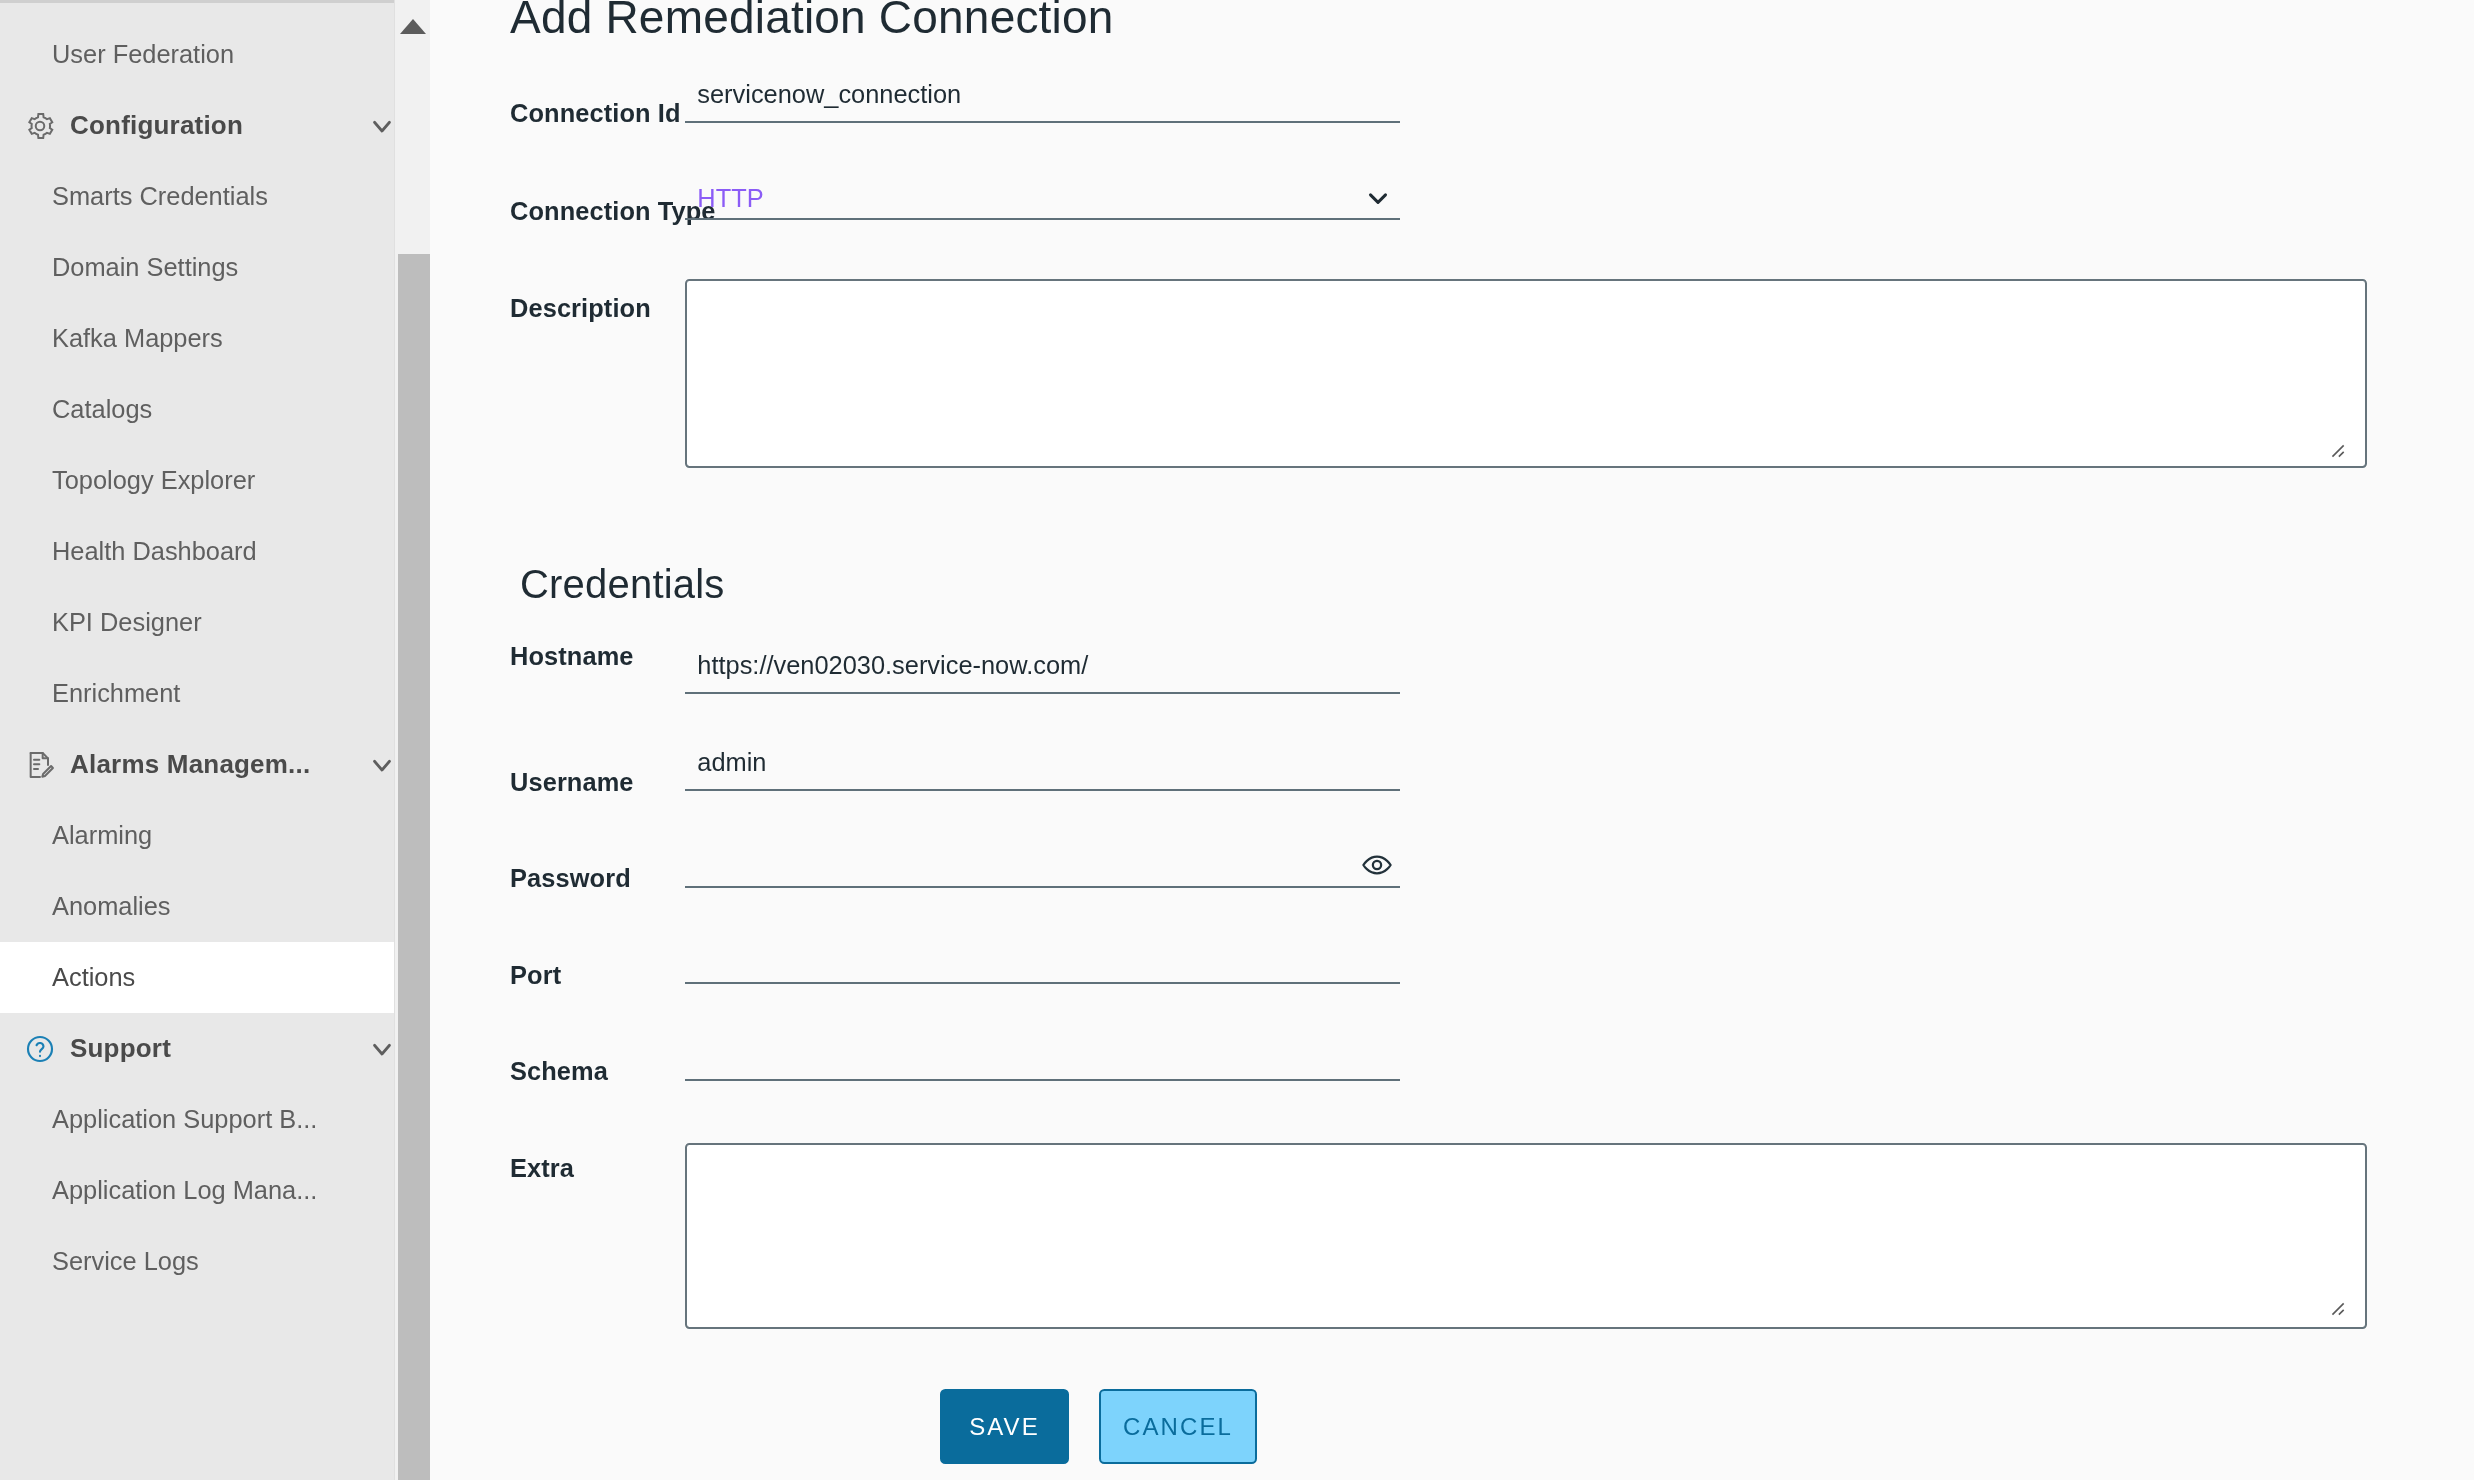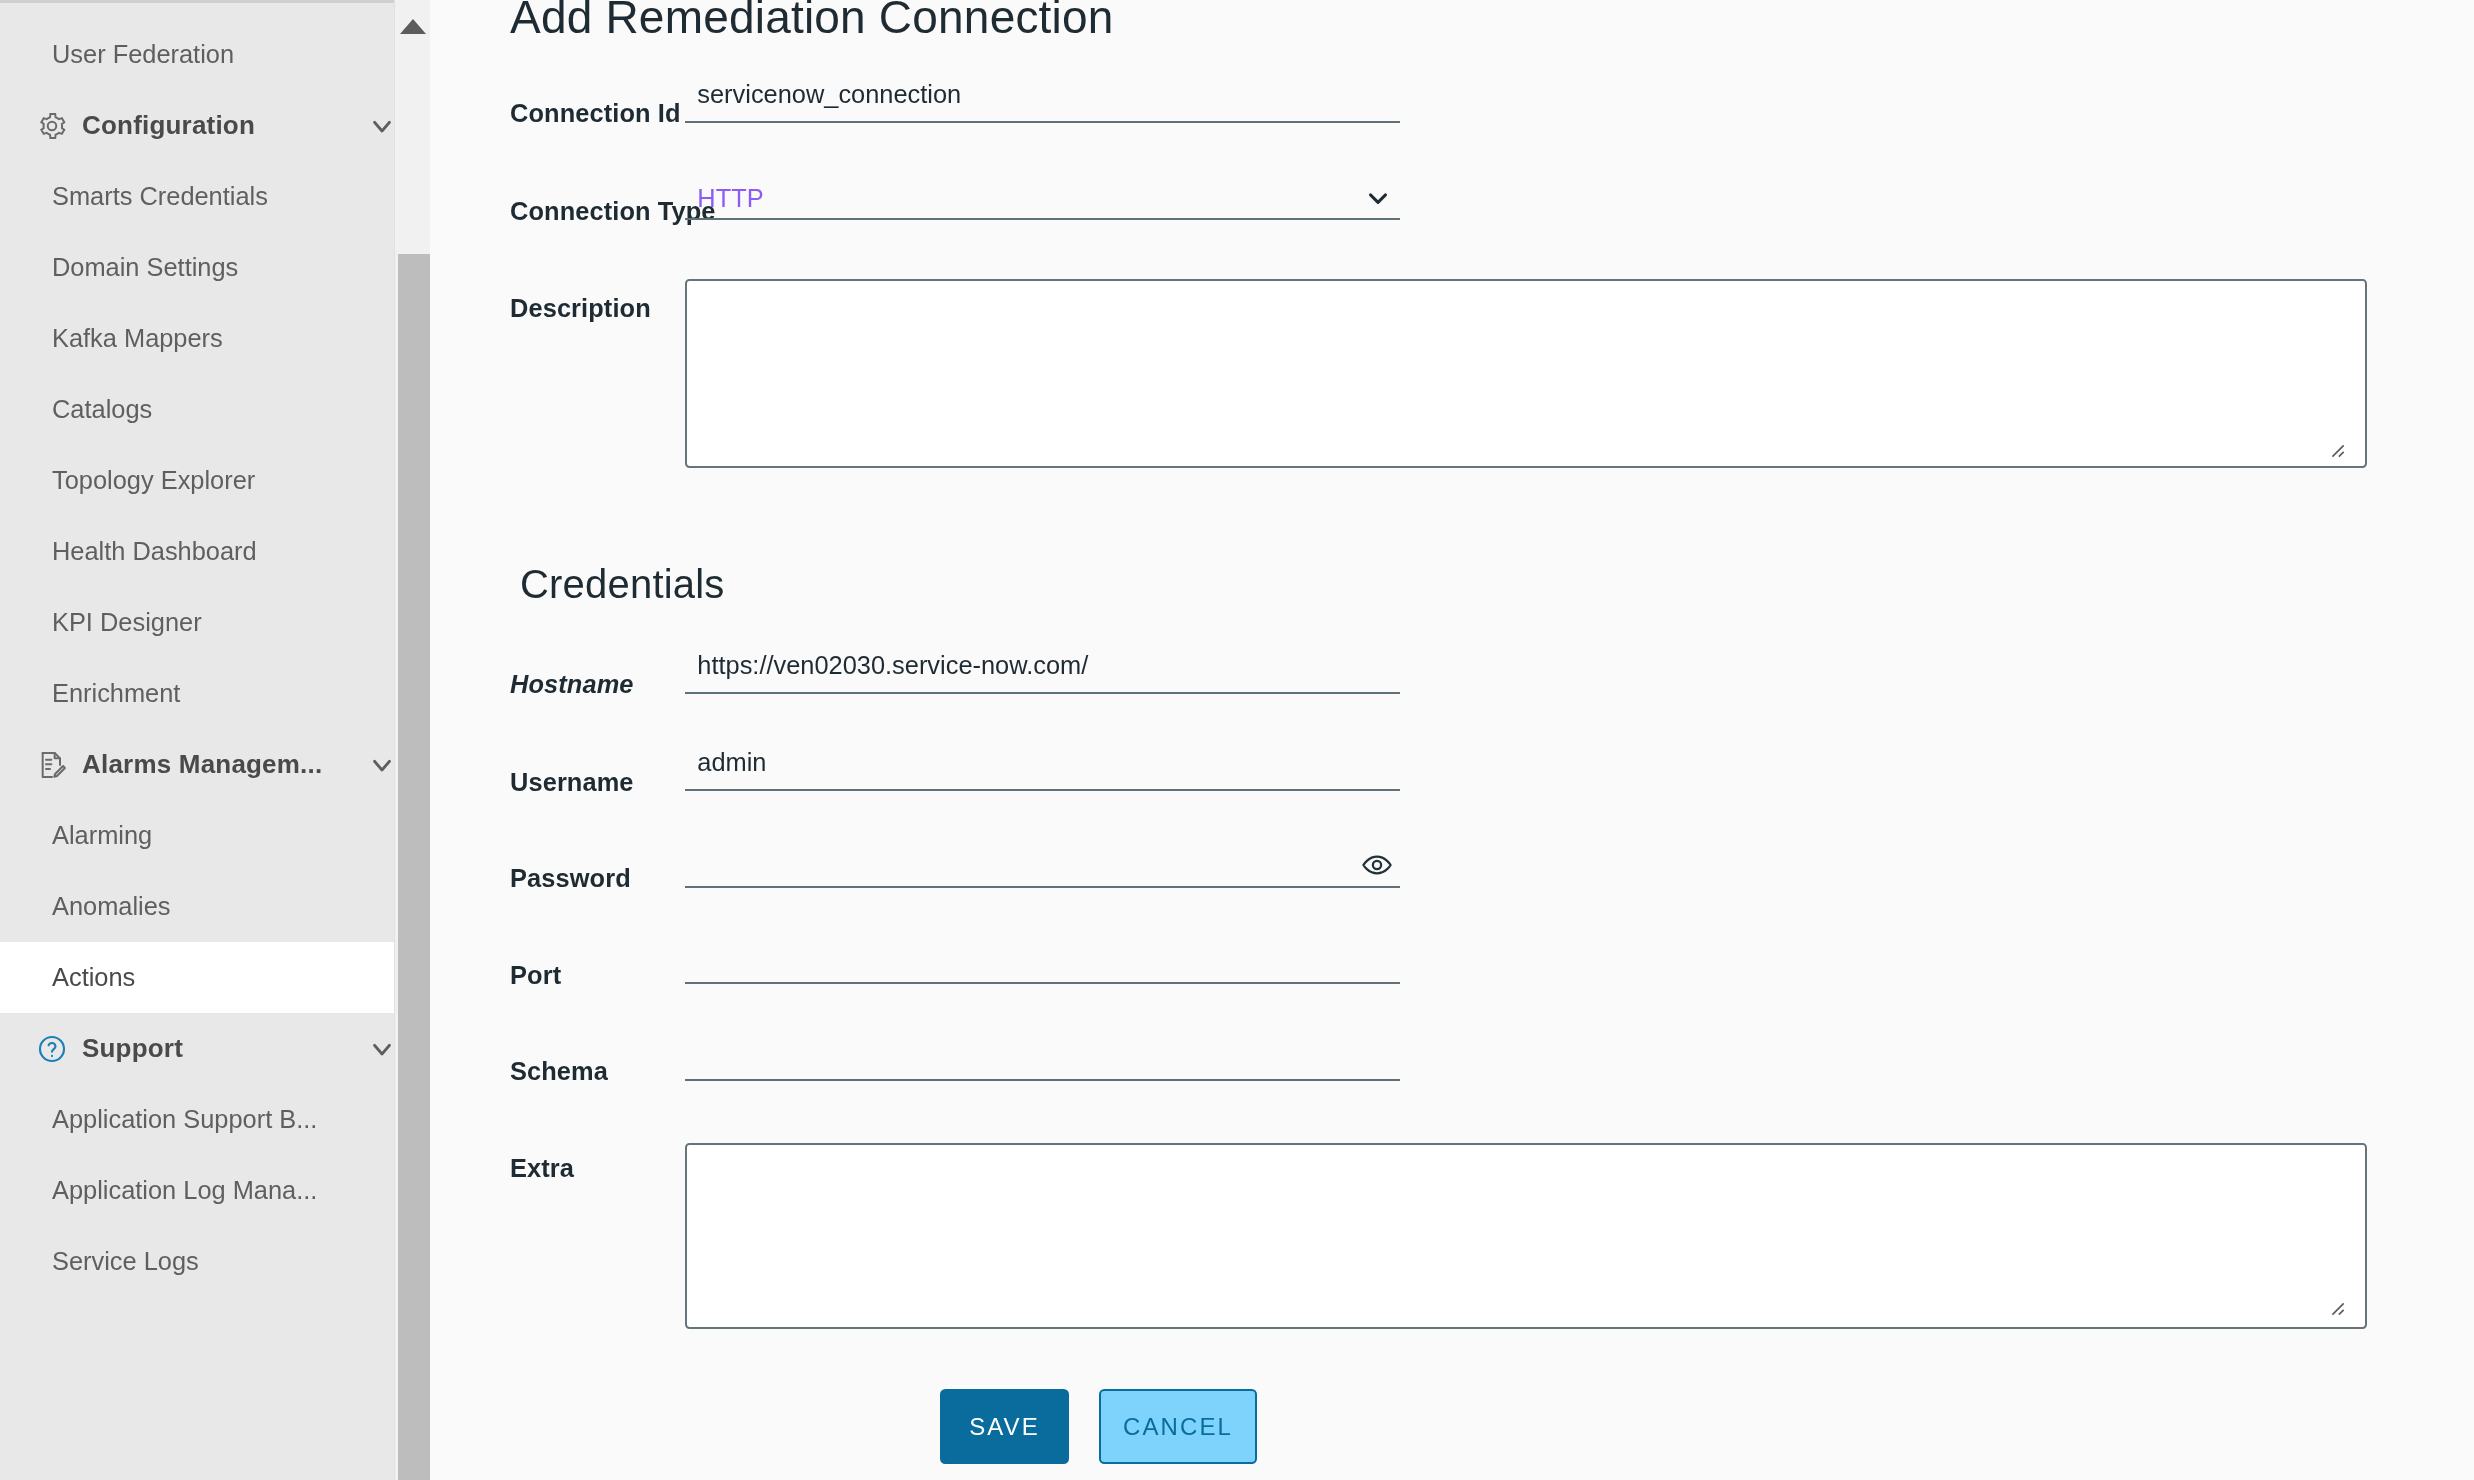--- a/index.html
+++ b/index.html
@@ -37,21 +37,21 @@
     background: #cfcfcf;
   }
   .nav-list {
     position: relative;
     padding-top: 0;
   }
   .nav-group {
     display: flex;
     align-items: center;
     height: 71px;
-    padding-left: 35px;
+    padding-left: 23px;
     padding-right: 32px;
     box-sizing: border-box;
     color: #4e4e4e;
     cursor: pointer;
   }
   .nav-group .g-icon {
     width: 33px;
     height: 33px;
     flex: 0 0 33px;
     margin-right: 14px;
@@ -416,21 +416,21 @@
     <textarea class="ta" style="left: 255px; top: 279px; width: 1682px; height: 189px;" placeholder=""></textarea>
     <span class="ta-grip" style="left:1896px; top:439px;">
       <svg width="19.3" height="19.3" viewBox="0 0 12 12" stroke="currentColor" stroke-width="1" fill="none">
         <line x1="11" y1="4" x2="4" y2="11"></line>
           <line x1="11" y1="8" x2="8" y2="11"></line>
       </svg>
     </span>
 
     <div class="section-title" style="top:562px;">Credentials</div>
 
-    <label class="field-label" style="top:670px;font-style:italic;">Hostname</label>
+    <label class="field-label" style="top:642px;">Hostname</label>
     <input class="text-input" style="top: 645px;" type="text" value="https://ven02030.service-now.com/">
 
     <label class="field-label" style="top:768px;">Username</label>
     <input class="text-input" style="top: 742px;" type="text" value="admin">
 
     <label class="field-label" style="top:864px;">Password</label>
     <div class="select-wrap" style="top:839px;">
       <input class="text-input" style="left: 0px; top: 0px; width: 715px; padding-right: 54px;" type="password" value="">
       <span class="pw-eye">
         <svg width="32" height="32" viewBox="0 0 24 24" fill="none" stroke="currentColor" stroke-width="1.7" stroke-linecap="round" stroke-linejoin="round">

